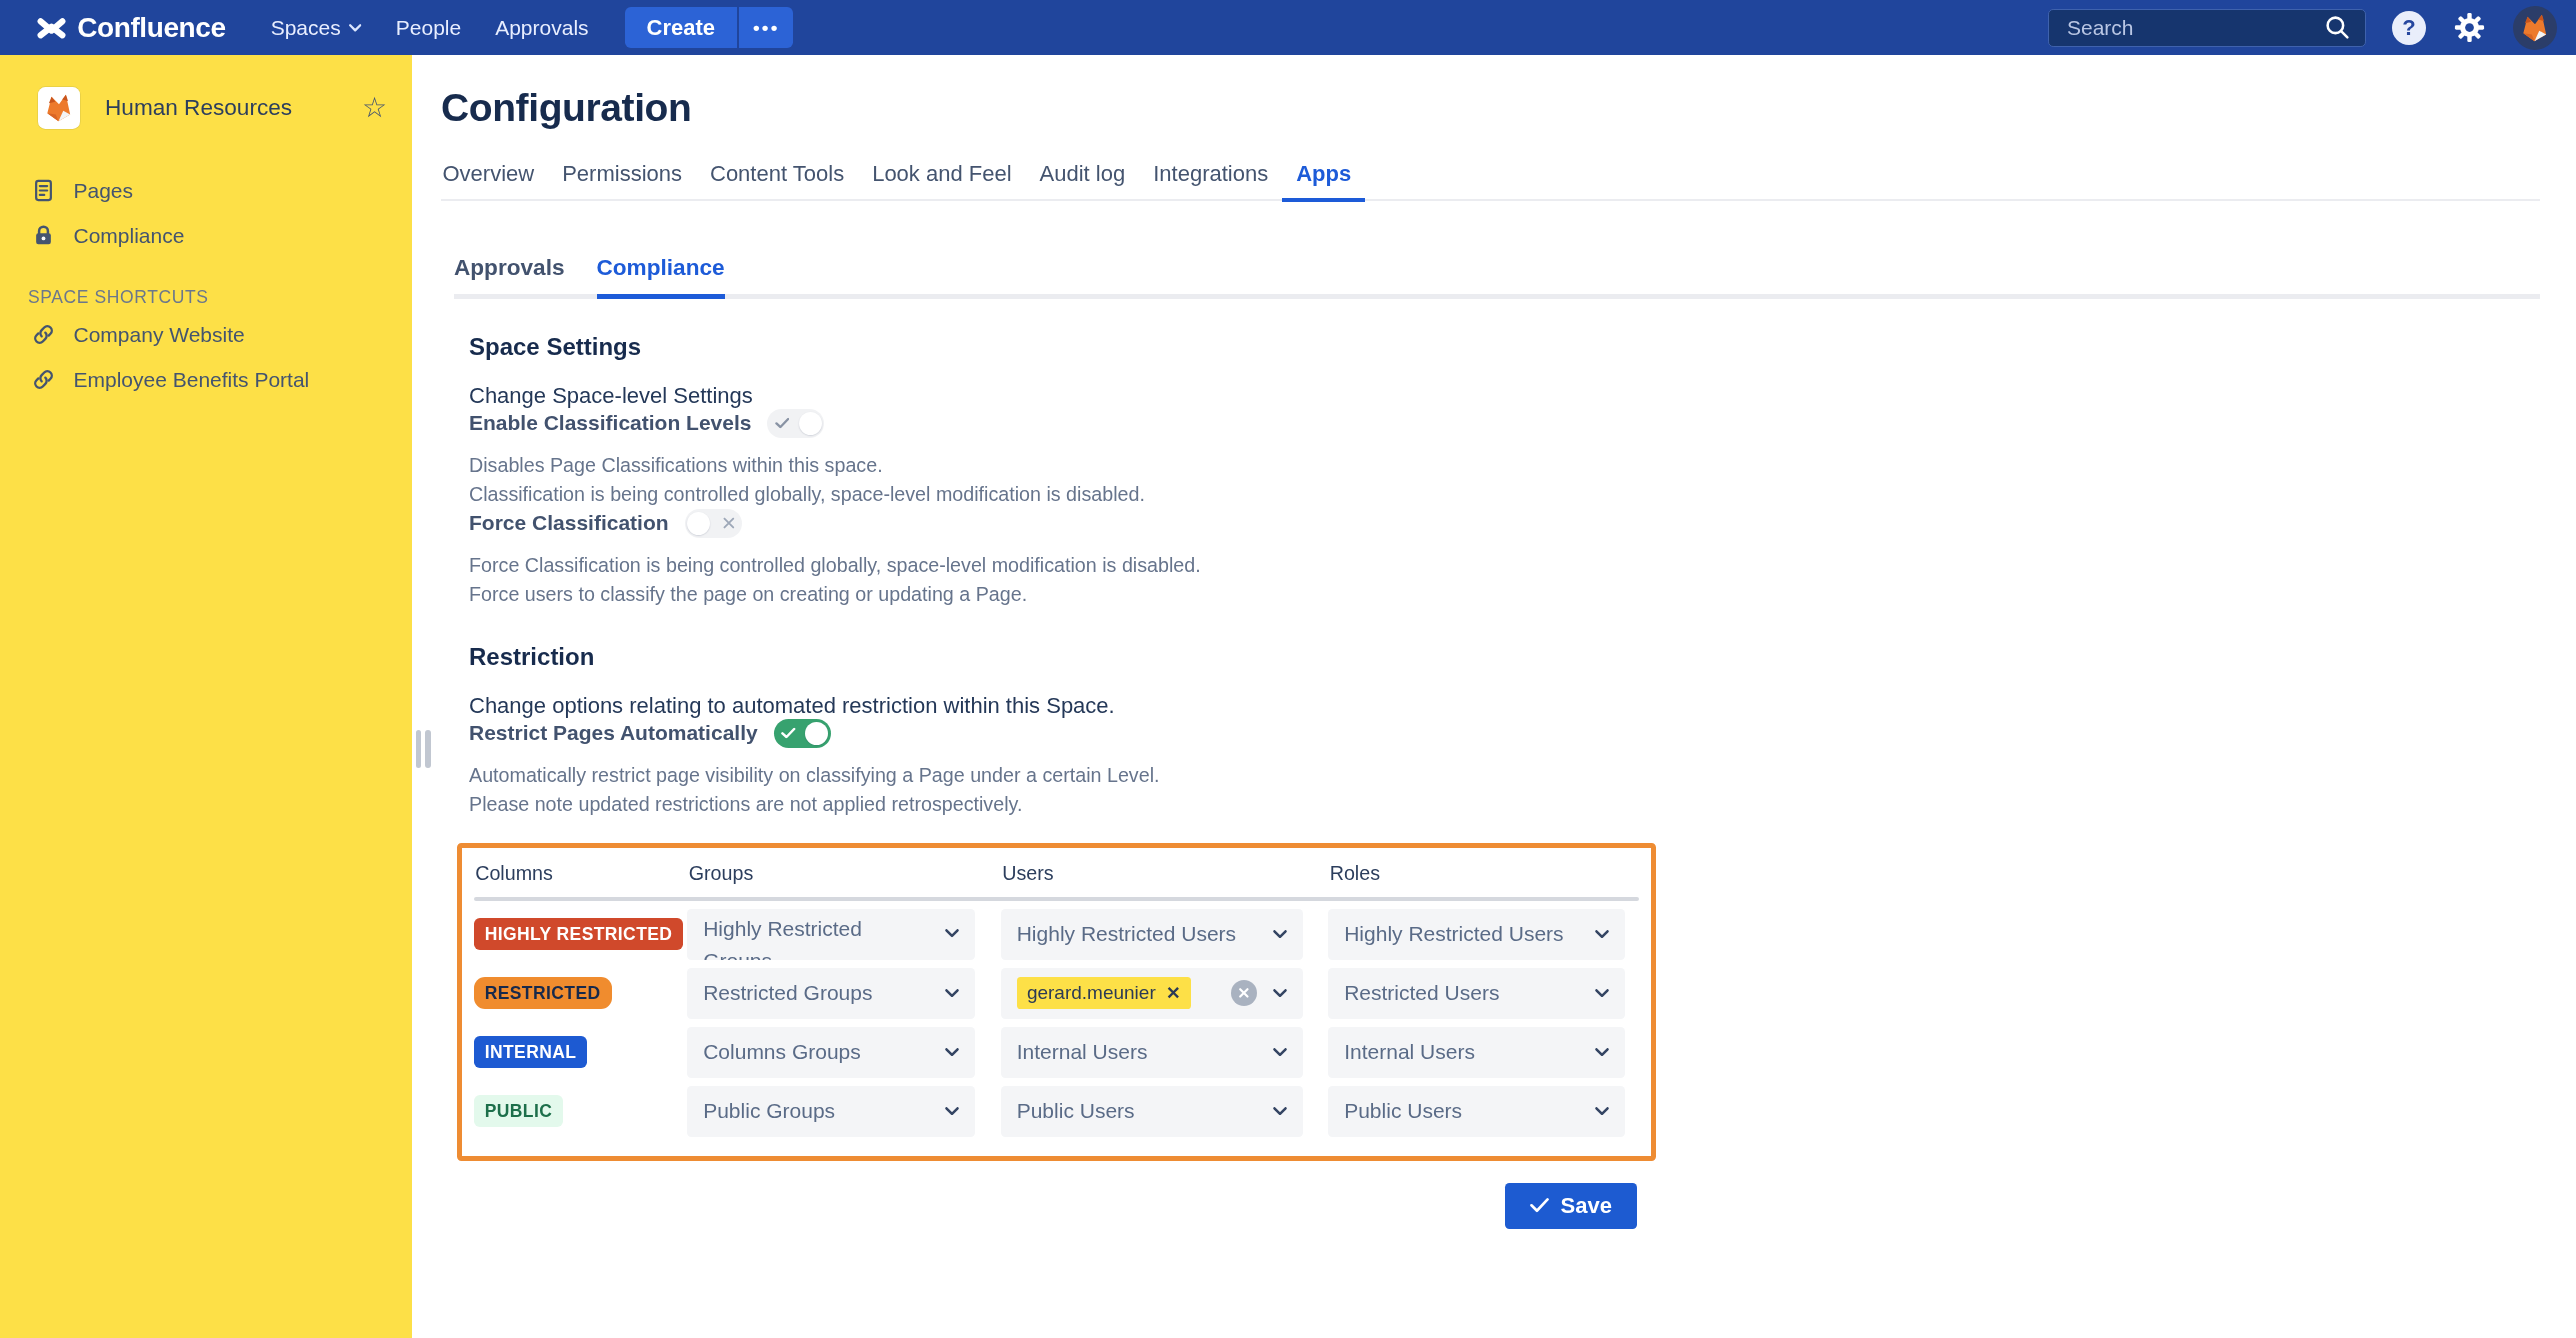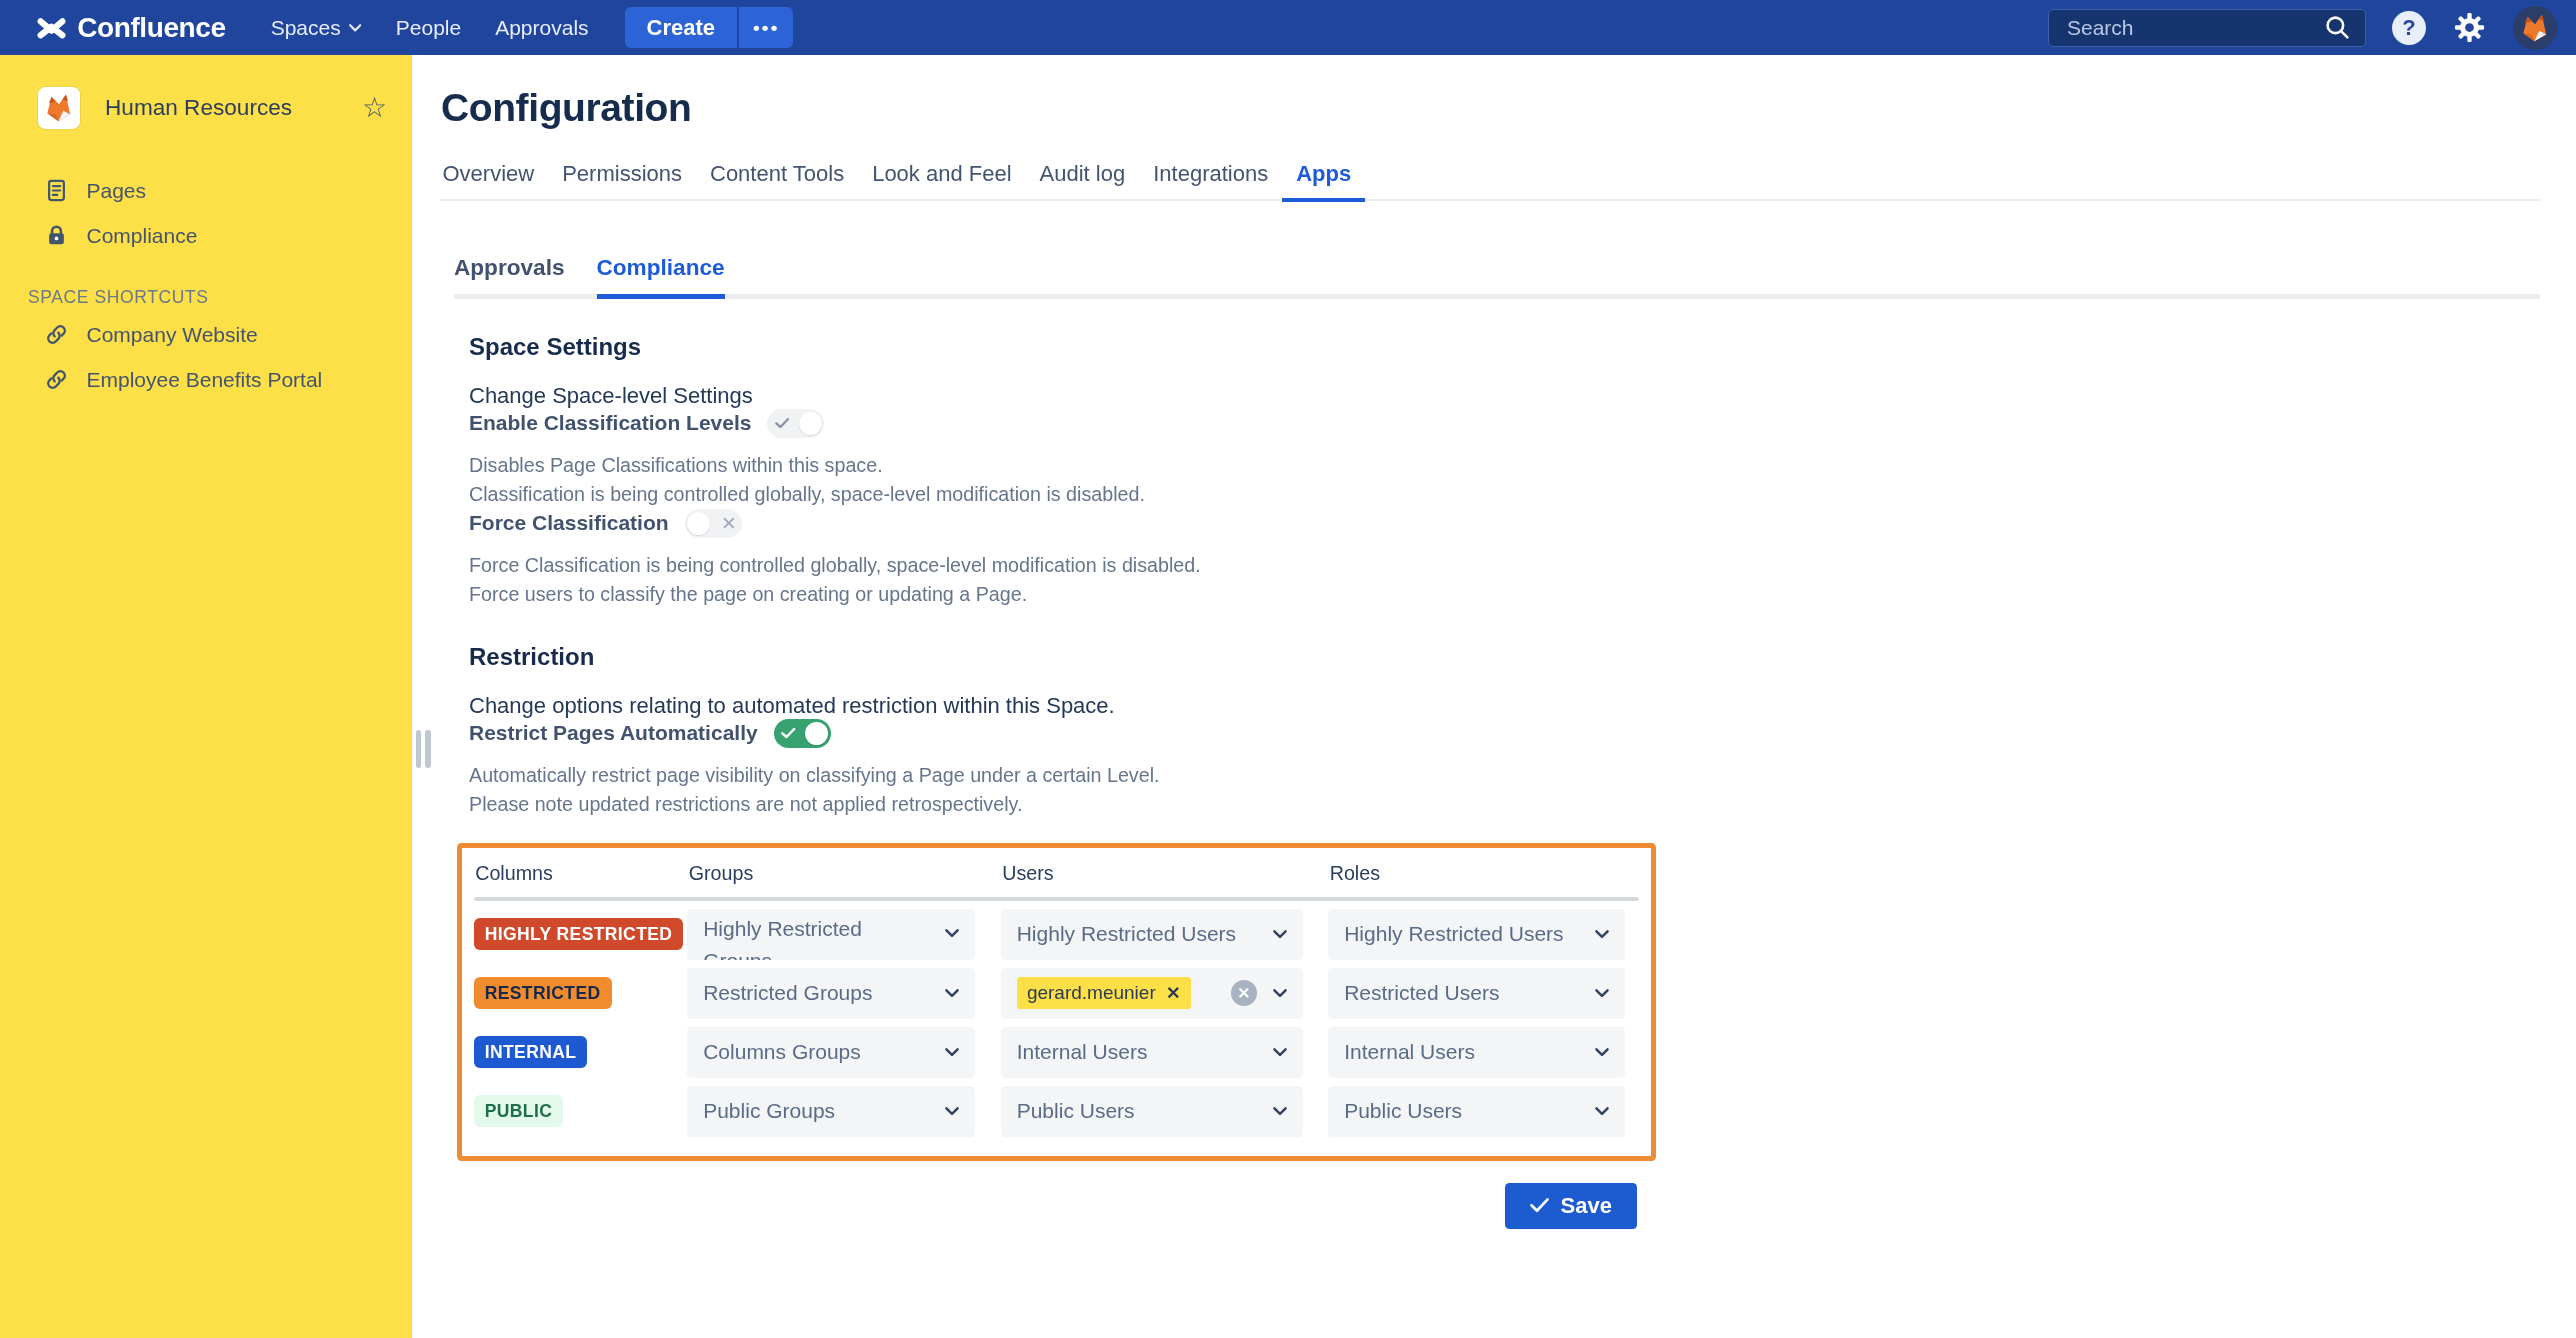--- a/index.html
+++ b/index.html
@@ -36,21 +36,21 @@
     display:flex; align-items:center; justify-content:center; cursor:pointer; }
 
   
   .sidebar { position:absolute; top:55px; left:0; width:412px; height:1284px; background:#fde047; }
   .space-head { display:flex; align-items:center; padding:32px 25px 0 38px; }
   .space-avatar { width:42px; height:42px; border-radius:7.3px; background:#fff;
     box-shadow:0 0 0 0.7px rgba(9,30,66,.10); display:flex; align-items:center; justify-content:center; }
   .space-name { margin-left:25px; font-size:22.6px; color:#2c3e5d; flex:1; }
   .star-btn { font-size:28px; color:#44546f; cursor:pointer; line-height:1; }
   .side-list { margin-top:39px; }
-  .side-item { height:45px; display:flex; align-items:center; gap:17.5px; padding-left:44px;
+  .side-item { height:45px; display:flex; align-items:center; gap:17.5px; padding-left:31px;
     font-size:21px; color:#44546f; cursor:pointer; }
   .side-sec { padding:29px 0 4.4px 28px; font-size:17.5px; font-weight:400; color:#6b778c; letter-spacing:0.6px; }
   .resize-handle { position:absolute; left:416px; top:730px; display:flex; gap:4.4px; cursor:col-resize; z-index:5; }
   .resize-handle i { display:block; width:5.1px; height:38px; background:#c1c7d1; border-radius:2.9px; }
 
   
   .main { position:absolute; top:55px; left:412px; width:2164px; height:1284px;
     background:#fff; padding:31px 36px 0 29px; }
   .page-title { font-size:39px; font-weight:700; color:#172b4d; margin:0; letter-spacing:-0.4px; }
 
@@ -85,21 +85,21 @@
 
   
   .rtable { margin-top:24px; margin-left:16px; width:1199px; border:5.1px solid #ee8c33; border-radius:4.4px;
     padding:10.2px 11.7px 19px; background:#fff; }
   .t-grid { display:grid; grid-template-columns:188px 288px 302px 297px; column-gap:25.5px; align-items:center; }
   .t-head { font-size:19.7px; color:#2c3e5d; font-weight:400; padding:4.4px 0 0 1.5px; }
   .t-divider { height:3.6px; background:#d5d8de; border-radius:2.2px; margin:11.7px 0 1.5px; }
   .t-row { margin-top:8px; }
   .badge { justify-self:start; padding:5.8px 11px; border-radius:5.8px; font-size:17.5px; font-weight:800; letter-spacing:0.4px; white-space:nowrap; }
   .badge.red    { background:#d0492b; color:#ffffff; }
-  .badge.orange { background:#f08c2e; color:#17294b; }
+  .badge.orange { background:#f08c2e; color:#17294b;border-radius:11px; }
   .badge.blue   { background:#1d5ad2; color:#ffffff; }
   .badge.green  { background:#e3f9ec; color:#1d6f4b; }
 
   .dd { height:51px; background:#f4f5f7; border-radius:4.4px; display:flex; align-items:center;
     padding:0 16px; font-size:21px; color:#5a6b87; cursor:pointer; position:relative; }
   .dd .chev { margin-left:auto; flex:none; }
   .dd.clipped { display:block; overflow:hidden; padding-top:4.4px; line-height:32px; }
   .dd.clipped .wrap { display:block; width:204px; }
   .dd.clipped .chev { position:absolute; right:16px; top:20.4px; }
   .tag { background:#fde047; border-radius:3.6px; padding:5.1px 10.2px; font-size:19px; color:#2b3a55;

